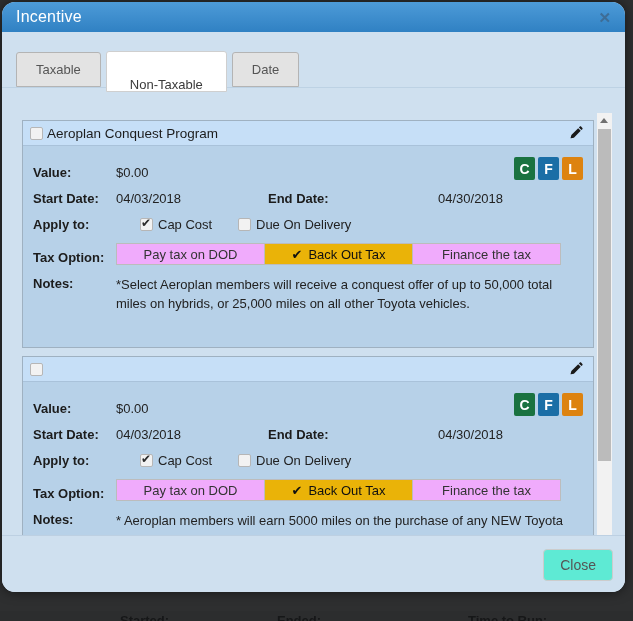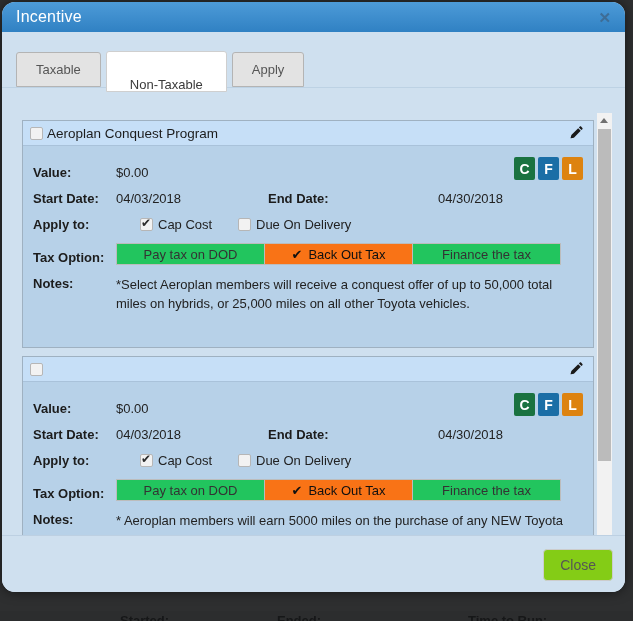--- a/index.html
+++ b/index.html
@@ -107,27 +107,27 @@
     content:"\2714"; position:absolute; left:0px; top:-3px;
     font-size:12px; color:#2b2b2b;
   }
   .apply-row .opt { display:flex; align-items:center; }
   .apply-row .opt-0 { margin-left:24px; width:98px; }
   .hdr-cb { margin-right:0; }
 
   
   .segments { display:flex; width:445px; margin-left:0; }
   .segment {
-    flex:1; height:22px; background:#22c55e;
+    flex:1; height:22px; background:#f0abfc;
     border:1px solid #bcbcbc; border-left-width:0;
     display:flex; align-items:center; justify-content:center;
     font-size:13px; color:#333; cursor:pointer;
   }
   .segment:first-child { border-left-width:1px; }
-  .segment.selected { background:#f97316; color:#101010; }
+  .segment.selected { background:#eab308; color:#101010; }
   .segment.selected::before { content:"\2714"; margin-right:6px; font-size:13px; color:#101010; }
 
   .notes-row { align-items:flex-start; margin-bottom:0;justify-content:space-between; }
   .notes-text { max-width:468px; line-height:1.45; color:#222; }
 
   
   .vscroll {
     position:absolute; right:13px; top:111px; width:15px; height:432px;
     background:#f2f2f2;
   }
@@ -149,42 +149,42 @@
     background:#bbbbbb; cursor:pointer;
   }
 
   
   .footer {
     position:absolute; left:0; bottom:0; width:100%; height:57px;
     border-top:1px solid #bdd0e2; background:#cfe0ef;
   }
   .close-btn {
     position:absolute; right:12px; top:13px;
-    background:#84cc16; border:1px solid #cccccc; border-radius:4px;
+    background:#5eead4; border:1px solid #cccccc; border-radius:4px;
     padding:7px 16px; font-size:14px; color:#555;
     font-family:"Liberation Sans", sans-serif; cursor:pointer;
   }
 </style>
 </head>
 <body>
 
 <div class="backdrop-strip">
   <span class="bg-text-0">Started:</span>
   <span class="bg-text-1">Ended:</span>
   <span class="bg-text-2">Time to Run:</span>
 </div>
 
 <div class="modal">
 
   <div class="titlebar">
     <span class="title">Incentive</span>
     <span class="x">✕</span>
   </div>
 
-  <div class="tabbar"><span class="tab">Taxable</span><span class="tab active">Non-Taxable</span><span class="tab">Apply</span></div>
+  <div class="tabbar"><span class="tab">Taxable</span><span class="tab active">Non-Taxable</span><span class="tab">Date</span></div>
 
   <div class="scroll-area">
   <div class="panel">
     <div class="panel-header">
       <span class="cb hdr-cb"></span>
       <span class="pname">Aeroplan Conquest Program</span>
       <span class="edit">
         <svg width="14" height="14" viewBox="0 0 16 16">
               <path d="M13.8.7l1.5 1.5c.4.4.4 1 0 1.4l-1.1 1.1-2.9-2.9L12.4.7c.4-.4 1-.4 1.4 0zM10.5 2.6l2.9 2.9-7.8 7.8-3.4.8a.4.4 0 0 1-.4-.5l.9-3.2 7.8-7.8z" fill="#1a1a1a"></path>
             </svg>

